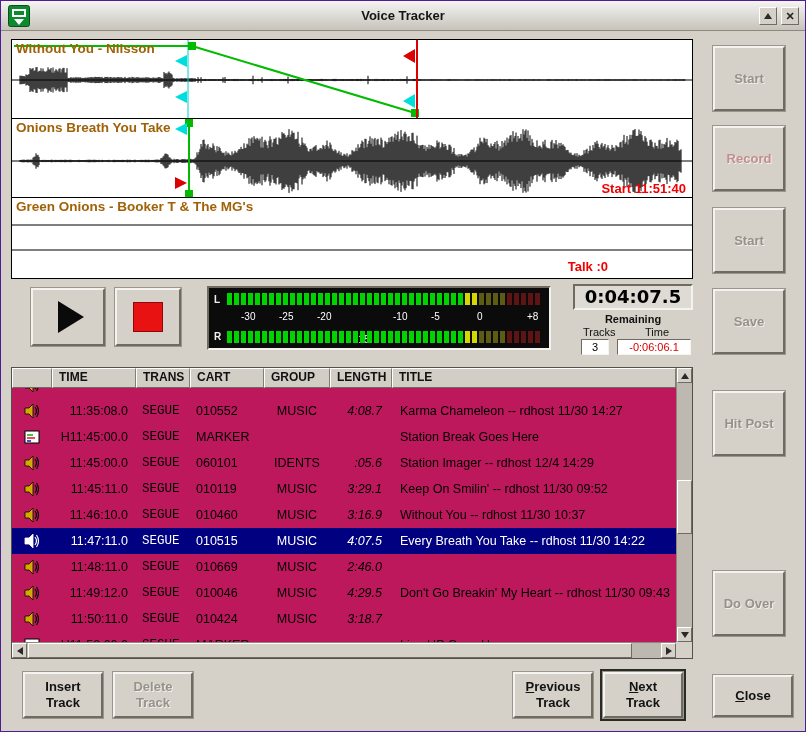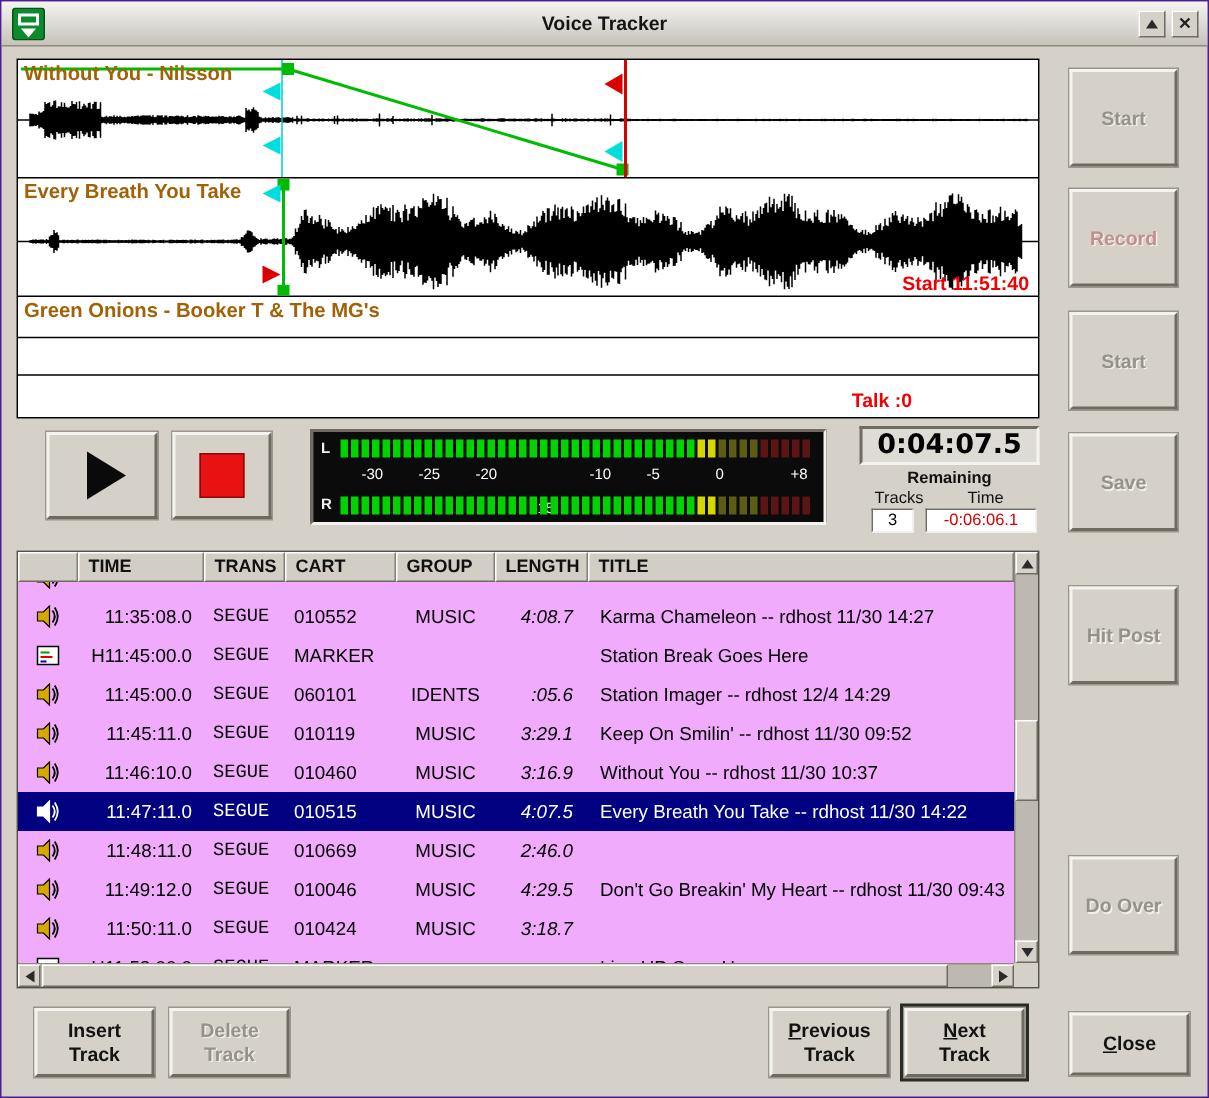--- a/index.html
+++ b/index.html
@@ -81,21 +81,21 @@
 
   
   .loglist { position:absolute; left:10px; top:366px; width:682px; height:292px;
              border:1px solid #54504a; background:#fff; }
   .log-header { position:absolute; left:0; top:0; right:16px; height:20px; display:flex; background:#d2cec6; }
   .hcell { flex:none; border-style:solid; border-width:1px; border-color:#ffffff #827e74 #6f6b63 #ffffff;
            font-weight:bold; font-size:12px; line-height:17px; padding-left:6px; color:#111;
            white-space:nowrap; overflow:hidden; }
   .c-icon{width:40px;} .c-time{width:84px;} .c-trans{width:54px;} .c-cart{width:74px;}
   .c-group{width:66px;} .c-length{width:62px;} .c-title{flex:1;}
-  .log-body { position:absolute; left:0; top:20px; right:16px; bottom:16px; overflow:hidden; background:#f0abfc; }
+  .log-body { position:absolute; left:0; top:20px; right:16px; bottom:16px; overflow:hidden; background:#be185d; }
   .log-row { display:flex; height:26px; align-items:center; font-size:12.5px; color:#000; }
   .log-row.selected { background:#000080; color:#fff; }
   .cell { flex:none; white-space:nowrap; overflow:hidden; }
   .cell-icon{width:40px; display:flex; justify-content:center; align-items:center;}
   .cell-time{width:84px; text-align:right; padding-right:8px;}
   .cell-trans{width:54px; padding-left:6px;font-family:Liberation Mono, monospace;}
   .cell-cart{width:74px; padding-left:6px;}
   .cell-group{width:66px; text-align:center;}
   .cell-length{width:62px; text-align:right; padding-right:10px;font-style:italic;}
   .cell-title{flex:1; padding-left:8px;}
@@ -153,21 +153,21 @@
         <rect x="176" y="2" width="8" height="8" fill="#00bb00"></rect>
         <rect x="399" y="69" width="8" height="8" fill="#00bb00"></rect>
         <polygon points="175,15 163,21 175,27" fill="#00dddd"></polygon>
         <polygon points="175,51 163,57 175,63" fill="#00dddd"></polygon>
         <line x1="405" y1="0" x2="405" y2="79" stroke="#dd0000" stroke-width="2"></line>
         <polygon points="403,9 403,23 391,16" fill="#dd0000"></polygon>
         <polygon points="403,54 403,68 391,61" fill="#00dddd"></polygon>
       </svg>
     </div>
     <div class="track">
-      <span class="track-title">Every Breath You Take</span>
+      <span class="track-title">Onions Breath You Take</span>
       <svg width="680" height="79" viewBox="0 0 680 79">
         <line x1="0" y1="42" x2="680" y2="42" stroke="#000" stroke-width="1"></line>
         <path id="wave2" fill="none" stroke="#000" stroke-width="1" d="M8 41.1L8 42.9M9 41.0L9 43.0M10 40.7L10 43.3M11 40.9L11 43.1M12 40.5L12 43.5M13 41.0L13 43.0M14 40.9L14 43.1M15 40.7L15 43.3M16 40.6L16 43.4M17 40.7L17 43.3M18 41.1L18 42.9M19 40.4L19 43.6M20 41.0L20 43.0M21 38.7L21 45.3M22 37.8L22 46.2M23 37.6L23 46.4M24 34.3L24 49.7M25 36.3L25 47.7M26 35.8L26 48.2M27 37.9L27 46.1M28 41.2L28 42.8M29 41.2L29 42.8M30 40.9L30 43.1M31 40.9L31 43.1M32 41.2L32 42.8M33 40.8L33 43.2M34 41.1L34 42.9M35 41.0L35 43.0M36 40.9L36 43.1M37 41.0L37 43.0M38 41.1L38 42.9M39 40.8L39 43.2M40 40.7L40 43.3M41 41.1L41 42.9M42 41.2L42 42.8M43 40.8L43 43.2M44 41.0L44 43.0M45 40.9L45 43.1M46 41.0L46 43.0M47 40.9L47 43.1M48 41.0L48 43.0M49 40.8L49 43.2M50 40.9L50 43.1M51 41.0L51 43.0M52 40.9L52 43.1M53 40.7L53 43.3M54 40.9L54 43.1M55 40.9L55 43.1M56 41.1L56 42.9M57 40.9L57 43.1M58 40.8L58 43.2M59 40.8L59 43.2M60 41.2L60 42.8M61 41.0L61 43.0M62 41.2L62 42.8M63 41.2L63 42.8M64 41.2L64 42.8M65 41.1L65 42.9M66 41.1L66 42.9M67 40.8L67 43.2M68 41.1L68 42.9M69 41.0L69 43.0M70 41.1L70 42.9M71 41.1L71 42.9M72 41.0L72 43.0M73 41.1L73 42.9M74 40.9L74 43.1M75 41.1L75 42.9M76 40.7L76 43.3M77 40.8L77 43.2M78 40.8L78 43.2M79 40.8L79 43.2M80 41.1L80 42.9M81 40.8L81 43.2M82 40.8L82 43.2M83 40.8L83 43.2M84 40.9L84 43.1M85 41.0L85 43.0M86 41.1L86 42.9M87 40.8L87 43.2M88 41.2L88 42.8M89 41.3L89 42.7M90 40.8L90 43.2M91 41.0L91 43.0M92 41.2L92 42.8M93 41.3L93 42.7M94 41.2L94 42.8M95 41.0L95 43.0M96 41.2L96 42.8M97 40.8L97 43.2M98 41.3L98 42.7M99 41.3L99 42.7M100 41.3L100 42.7M101 40.9L101 43.1M102 40.9L102 43.1M103 40.8L103 43.2M104 41.0L104 43.0M105 41.1L105 42.9M106 40.9L106 43.1M107 41.0L107 43.0M108 41.0L108 43.0M109 41.0L109 43.0M110 40.8L110 43.2M111 41.0L111 43.0M112 40.9L112 43.1M113 41.1L113 42.9M114 41.3L114 42.7M115 40.7L115 43.3M116 40.8L116 43.2M117 41.2L117 42.8M118 40.7L118 43.3M119 41.0L119 43.0M120 41.2L120 42.8M121 41.2L121 42.8M122 40.9L122 43.1M123 40.7L123 43.3M124 41.1L124 42.9M125 41.3L125 42.7M126 41.0L126 43.0M127 41.2L127 42.8M128 41.1L128 42.9M129 40.8L129 43.2M130 41.0L130 43.0M131 40.9L131 43.1M132 41.1L132 42.9M133 40.8L133 43.2M134 40.8L134 43.2M135 40.9L135 43.1M136 40.9L136 43.1M137 40.7L137 43.3M138 41.1L138 42.9M139 41.2L139 42.8M140 40.9L140 43.1M141 41.1L141 42.9M142 40.9L142 43.1M143 40.8L143 43.2M144 40.7L144 43.3M145 40.7L145 43.3M146 40.5L146 43.5M147 41.0L147 43.0M148 40.7L148 43.3M149 39.0L149 45.0M150 39.2L150 44.8M151 37.7L151 46.3M152 36.6L152 47.4M153 34.7L153 49.3M154 34.6L154 49.4M155 35.0L155 49.0M156 35.8L156 48.2M157 38.2L157 45.8M158 38.6L158 45.4M159 39.7L159 44.3M160 40.4L160 43.6M161 41.0L161 43.0M162 39.8L162 44.2M163 40.7L163 43.3M164 40.3L164 43.7M165 40.0L165 44.0M166 40.1L166 43.9M167 40.8L167 43.2M168 40.7L168 43.3M169 40.7L169 43.3M170 40.1L170 43.9M171 40.0L171 44.0M172 40.4L172 43.6M173 39.9L173 44.1M174 40.7L174 43.3M175 40.3L175 43.7M176 40.4L176 43.6M177 40.0L177 44.0M178 39.8L178 44.2M179 39.9L179 44.1M180 40.6L180 43.4M181 40.2L181 43.8M182 40.2L182 43.8M183 39.3L183 44.7M184 38.3L184 45.7M185 33.4L185 50.6M186 35.7L186 48.3M187 32.9L187 51.1M188 30.1L188 53.9M189 25.0L189 59.0M190 27.6L190 56.4M191 21.0L191 63.0M192 20.6L192 63.4M193 24.9L193 59.1M194 29.7L194 54.3M195 26.4L195 57.6M196 25.1L196 58.9M197 30.3L197 53.7M198 27.9L198 56.1M199 29.1L199 54.9M200 28.8L200 55.2M201 24.4L201 59.6M202 26.8L202 57.2M203 31.1L203 52.9M204 33.3L204 50.7M205 27.1L205 56.9M206 32.0L206 52.0M207 27.7L207 56.3M208 29.1L208 54.9M209 32.1L209 51.9M210 33.6L210 50.4M211 34.1L211 49.9M212 33.6L212 50.4M213 36.6L213 47.4M214 32.3L214 51.7M215 35.5L215 48.5M216 33.6L216 50.4M217 34.6L217 49.4M218 35.9L218 48.1M219 36.5L219 47.5M220 32.4L220 51.6M221 35.5L221 48.5M222 34.2L222 49.8M223 31.8L223 52.2M224 33.4L224 50.6M225 33.7L225 50.3M226 31.6L226 52.4M227 30.0L227 54.0M228 30.4L228 53.6M229 27.8L229 56.2M230 29.8L230 54.2M231 30.0L231 54.0M232 24.3L232 59.7M233 29.0L233 55.0M234 28.8L234 55.2M235 24.7L235 59.3M236 25.7L236 58.3M237 19.2L237 64.8M238 27.0L238 57.0M239 19.7L239 64.3M240 18.4L240 65.6M241 23.9L241 60.1M242 17.2L242 66.8M243 19.6L243 64.4M244 20.8L244 63.2M245 18.9L245 65.1M246 19.9L246 64.1M247 21.7L247 62.3M248 19.5L248 64.5M249 28.4L249 55.6M250 17.7L250 66.3M251 28.7L251 55.3M252 22.9L252 61.1M253 20.9L253 63.1M254 22.4L254 61.6M255 26.2L255 57.8M256 29.2L256 54.8M257 21.7L257 62.3M258 17.3L258 66.7M259 20.4L259 63.6M260 28.0L260 56.0M261 23.5L261 60.5M262 19.9L262 64.1M263 19.8L263 64.2M264 18.5L264 65.5M265 25.0L265 59.0M266 25.9L266 58.1M267 18.5L267 65.5M268 19.6L268 64.4M269 19.9L269 64.1M270 13.1L270 70.9M271 14.7L271 69.3M272 14.3L272 69.7M273 16.0L273 68.0M274 18.9L274 65.1M275 17.7L275 66.3M276 15.9L276 68.1M277 10.1L277 73.9M278 18.0L278 66.0M279 15.6L279 68.4M280 11.7L280 72.3M281 13.9L281 70.1M282 13.7L282 70.3M283 20.3L283 63.7M284 20.2L284 63.8M285 19.7L285 64.3M286 12.8L286 71.2M287 24.6L287 59.4M288 27.9L288 56.1M289 26.0L289 58.0M290 18.5L290 65.5M291 23.7L291 60.3M292 25.7L292 58.3M293 24.5L293 59.5M294 27.0L294 57.0M295 28.7L295 55.3M296 32.0L296 52.0M297 32.9L297 51.1M298 30.1L298 53.9M299 29.7L299 54.3M300 31.6L300 52.4M301 28.8L301 55.2M302 27.7L302 56.3M303 27.3L303 56.7M304 26.1L304 57.9M305 32.0L305 52.0M306 30.6L306 53.4M307 30.8L307 53.2M308 29.3L308 54.7M309 29.1L309 54.9M310 30.2L310 53.8M311 25.9L311 58.1M312 27.1L312 56.9M313 29.8L313 54.2M314 26.0L314 58.0M315 21.5L315 62.5M316 27.3L316 56.7M317 29.4L317 54.6M318 23.5L318 60.5M319 25.7L319 58.3M320 29.8L320 54.2M321 31.5L321 52.5M322 32.2L322 51.8M323 30.3L323 53.7M324 31.5L324 52.5M325 34.3L325 49.7M326 33.6L326 50.4M327 31.8L327 52.2M328 35.6L328 48.4M329 33.3L329 50.7M330 36.7L330 47.3M331 36.7L331 47.3M332 34.8L332 49.2M333 35.5L333 48.5M334 36.8L334 47.2M335 34.3L335 49.7M336 37.9L336 46.1M337 36.5L337 47.5M338 35.2L338 48.8M339 35.8L339 48.2M340 31.2L340 52.8M341 31.7L341 52.3M342 33.1L342 50.9M343 31.9L343 52.1M344 28.7L344 55.3M345 32.1L345 51.9M346 25.3L346 58.7M347 29.3L347 54.7M348 28.2L348 55.8M349 24.8L349 59.2M350 21.6L350 62.4M351 23.0L351 61.0M352 29.1L352 54.9M353 19.8L353 64.2M354 19.9L354 64.1M355 28.2L355 55.8M356 24.9L356 59.1M357 21.8L357 62.2M358 17.4L358 66.6M359 24.7L359 59.3M360 19.3L360 64.7M361 27.3L361 56.7M362 20.2L362 63.8M363 18.9L363 65.1M364 26.3L364 57.7M365 20.6L365 63.4M366 19.8L366 64.2M367 25.4L367 58.6M368 26.3L368 57.7M369 18.6L369 65.4M370 20.7L370 63.3M371 28.7L371 55.3M372 28.2L372 55.8M373 21.9L373 62.1M374 23.0L374 61.0M375 25.1L375 58.9M376 23.1L376 60.9M377 18.7L377 65.3M378 23.0L378 61.0M379 18.0L379 66.0M380 17.3L380 66.7M381 22.7L381 61.3M382 18.5L382 65.5M383 14.7L383 69.3M384 20.8L384 63.2M385 15.9L385 68.1M386 12.5L386 71.5M387 22.4L387 61.6M388 19.9L388 64.1M389 11.1L389 72.9M390 17.5L390 66.5M391 21.1L391 62.9M392 14.6L392 69.4M393 12.7L393 71.3M394 14.9L394 69.1M395 22.5L395 61.5M396 17.8L396 66.2M397 17.1L397 66.9M398 22.2L398 61.8M399 21.9L399 62.1M400 14.0L400 70.0M401 13.7L401 70.3M402 21.5L402 62.5M403 24.2L403 59.8M404 25.1L404 58.9M405 16.6L405 67.4M406 25.9L406 58.1M407 29.2L407 54.8M408 26.3L408 57.7M409 26.6L409 57.4M410 25.9L410 58.1M411 25.9L411 58.1M412 29.9L412 54.1M413 26.4L413 57.6M414 31.8L414 52.2M415 27.9L415 56.1M416 29.6L416 54.4M417 25.7L417 58.3M418 29.8L418 54.2M419 26.1L419 57.9M420 27.1L420 56.9M421 27.4L421 56.6M422 28.2L422 55.8M423 29.2L423 54.8M424 27.6L424 56.4M425 21.4L425 62.6M426 24.0L426 60.0M427 22.8L427 61.2M428 29.6L428 54.4M429 28.1L429 55.9M430 23.5L430 60.5M431 25.0L431 59.0M432 28.1L432 55.9M433 25.0L433 59.0M434 26.9L434 57.1M435 31.0L435 53.0M436 30.7L436 53.3M437 25.7L437 58.3M438 25.8L438 58.2M439 27.6L439 56.4M440 34.7L440 49.3M441 32.9L441 51.1M442 29.0L442 55.0M443 35.1L443 48.9M444 36.7L444 47.3M445 35.7L445 48.3M446 37.6L446 46.4M447 35.0L447 49.0M448 37.1L448 46.9M449 35.0L449 49.0M450 35.6L450 48.4M451 36.9L451 47.1M452 36.4L452 47.6M453 36.1L453 47.9M454 35.5L454 48.5M455 37.5L455 46.5M456 34.3L456 49.7M457 34.7L457 49.3M458 32.8L458 51.2M459 30.9L459 53.1M460 30.4L460 53.6M461 30.8L461 53.2M462 28.4L462 55.6M463 33.2L463 50.8M464 31.4L464 52.6M465 27.7L465 56.3M466 24.7L466 59.3M467 26.6L467 57.4M468 18.8L468 65.2M469 22.6L469 61.4M470 22.6L470 61.4M471 24.3L471 59.7M472 18.7L472 65.3M473 19.8L473 64.2M474 23.3L474 60.7M475 19.9L475 64.1M476 26.1L476 57.9M477 27.5L477 56.5M478 28.7L478 55.3M479 24.5L479 59.5M480 26.9L480 57.1M481 27.3L481 56.7M482 25.0L482 59.0M483 23.0L483 61.0M484 29.4L484 54.6M485 21.8L485 62.2M486 25.2L486 58.8M487 31.5L487 52.5M488 27.1L488 56.9M489 29.4L489 54.6M490 22.0L490 62.0M491 28.2L491 55.8M492 23.7L492 60.3M493 21.4L493 62.6M494 26.4L494 57.6M495 18.6L495 65.4M496 23.7L496 60.3M497 19.7L497 64.3M498 16.6L498 67.4M499 16.1L499 67.9M500 22.6L500 61.4M501 12.2L501 71.8M502 19.2L502 64.8M503 17.0L503 67.0M504 13.5L504 70.5M505 22.7L505 61.3M506 17.0L506 67.0M507 20.1L507 63.9M508 19.0L508 65.0M509 14.9L509 69.1M510 21.7L510 62.3M511 10.2L511 73.8M512 15.4L512 68.6M513 11.8L513 72.2M514 10.4L514 73.6M515 18.9L515 65.1M516 11.5L516 72.5M517 22.0L517 62.0M518 16.3L518 67.7M519 26.5L519 57.5M520 19.9L520 64.1M521 23.6L521 60.4M522 27.1L522 56.9M523 28.0L523 56.0M524 28.2L524 55.8M525 21.3L525 62.7M526 28.5L526 55.5M527 26.8L527 57.2M528 26.7L528 57.3M529 28.2L529 55.8M530 29.5L530 54.5M531 22.6L531 61.4M532 25.4L532 58.6M533 20.8L533 63.2M534 27.6L534 56.4M535 29.1L535 54.9M536 28.8L536 55.2M537 29.6L537 54.4M538 29.5L538 54.5M539 22.7L539 61.3M540 20.9L540 63.1M541 29.3L541 54.7M542 24.2L542 59.8M543 25.4L543 58.6M544 21.0L544 63.0M545 25.5L545 58.5M546 29.3L546 54.7M547 23.9L547 60.1M548 27.1L548 56.9M549 23.9L549 60.1M550 26.5L550 57.5M551 25.3L551 58.7M552 26.8L552 57.2M553 28.0L553 56.0M554 31.4L554 52.6M555 30.9L555 53.1M556 31.0L556 53.0M557 33.4L557 50.6M558 34.5L558 49.5M559 33.6L559 50.4M560 35.8L560 48.2M561 36.3L561 47.7M562 35.5L562 48.5M563 34.3L563 49.7M564 37.1L564 46.9M565 34.2L565 49.8M566 37.6L566 46.4M567 35.7L567 48.3M568 36.6L568 47.4M569 37.1L569 46.9M570 36.1L570 47.9M571 35.7L571 48.3M572 31.2L572 52.8M573 34.4L573 49.6M574 30.8L574 53.2M575 29.8L575 54.2M576 34.5L576 49.5M577 31.9L577 52.1M578 26.8L578 57.2M579 31.1L579 52.9M580 31.7L580 52.3M581 26.0L581 58.0M582 29.1L582 54.9M583 23.0L583 61.0M584 24.7L584 59.3M585 21.7L585 62.3M586 24.7L586 59.3M587 28.0L587 56.0M588 29.7L588 54.3M589 25.5L589 58.5M590 24.0L590 60.0M591 28.3L591 55.7M592 26.9L592 57.1M593 25.0L593 59.0M594 30.7L594 53.3M595 28.5L595 55.5M596 26.2L596 57.8M597 29.2L597 54.8M598 31.7L598 52.3M599 30.1L599 53.9M600 25.9L600 58.1M601 28.9L601 55.1M602 28.5L602 55.5M603 32.1L603 51.9M604 26.2L604 57.8M605 27.2L605 56.8M606 28.2L606 55.8M607 28.2L607 55.8M608 23.4L608 60.6M609 22.8L609 61.2M610 28.5L610 55.5M611 21.3L611 62.7M612 15.9L612 68.1M613 24.9L613 59.1M614 23.2L614 60.8M615 17.0L615 67.0M616 25.5L616 58.5M617 20.4L617 63.6M618 15.8L618 68.2M619 19.7L619 64.3M620 15.9L620 68.1M621 11.3L621 72.7M622 11.1L622 72.9M623 10.0L623 74.0M624 16.9L624 67.1M625 17.1L625 66.9M626 16.6L626 67.4M627 10.5L627 73.5M628 15.1L628 68.9M629 12.1L629 71.9M630 16.2L630 67.8M631 21.5L631 62.5M632 22.7L632 61.3M633 17.1L633 66.9M634 18.9L634 65.1M635 22.7L635 61.3M636 26.8L636 57.2M637 26.9L637 57.1M638 21.0L638 63.0M639 20.6L639 63.4M640 22.7L640 61.3M641 27.8L641 56.2M642 29.4L642 54.6M643 23.7L643 60.3M644 26.8L644 57.2M645 27.0L645 57.0M646 29.5L646 54.5M647 21.2L647 62.8M648 20.7L648 63.3M649 29.7L649 54.3M650 24.6L650 59.4M651 29.1L651 54.9M652 25.0L652 59.0M653 25.8L653 58.2M654 23.2L654 60.8M655 18.9L655 65.1M656 28.3L656 55.7M657 27.9L657 56.1M658 21.5L658 62.5M659 25.6L659 58.4M660 25.4L660 58.6M661 27.8L661 56.2M662 26.3L662 57.7M663 23.0L663 61.0M664 23.7L664 60.3M665 20.7L665 63.3M666 22.0L666 62.0M667 31.8L667 52.2M668 31.2L668 52.8M669 30.3L669 53.7"></path>
         <line x1="177" y1="0" x2="177" y2="79" stroke="#00bb00" stroke-width="2"></line>
         <rect x="173" y="0" width="8" height="8" fill="#00bb00"></rect>
         <rect x="173" y="71" width="8" height="8" fill="#00bb00"></rect>
         <polygon points="175,4 175,16 163,10" fill="#00dddd"></polygon>
         <polygon points="163,58 163,70 175,64" fill="#dd0000"></polygon>
       </svg>
       <span class="wave-label lbl-start">Start 11:51:40</span>

